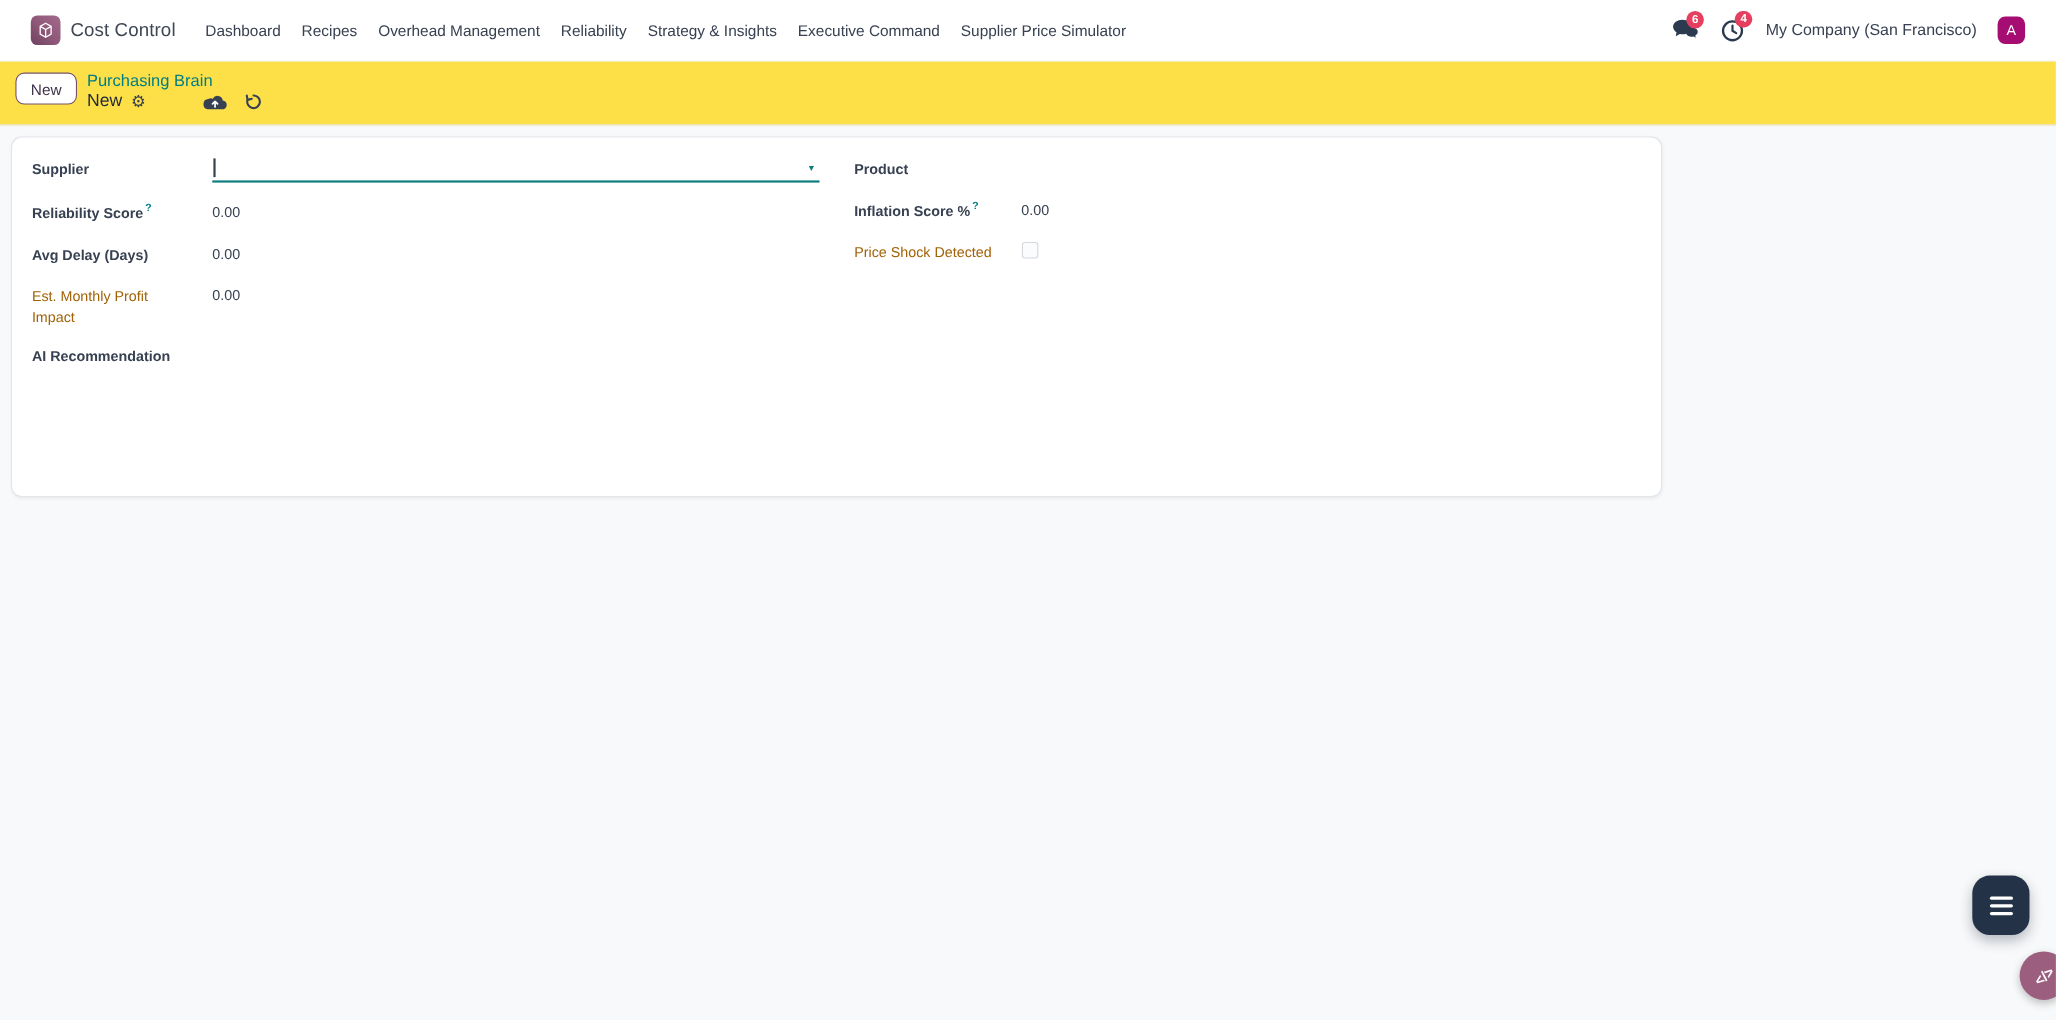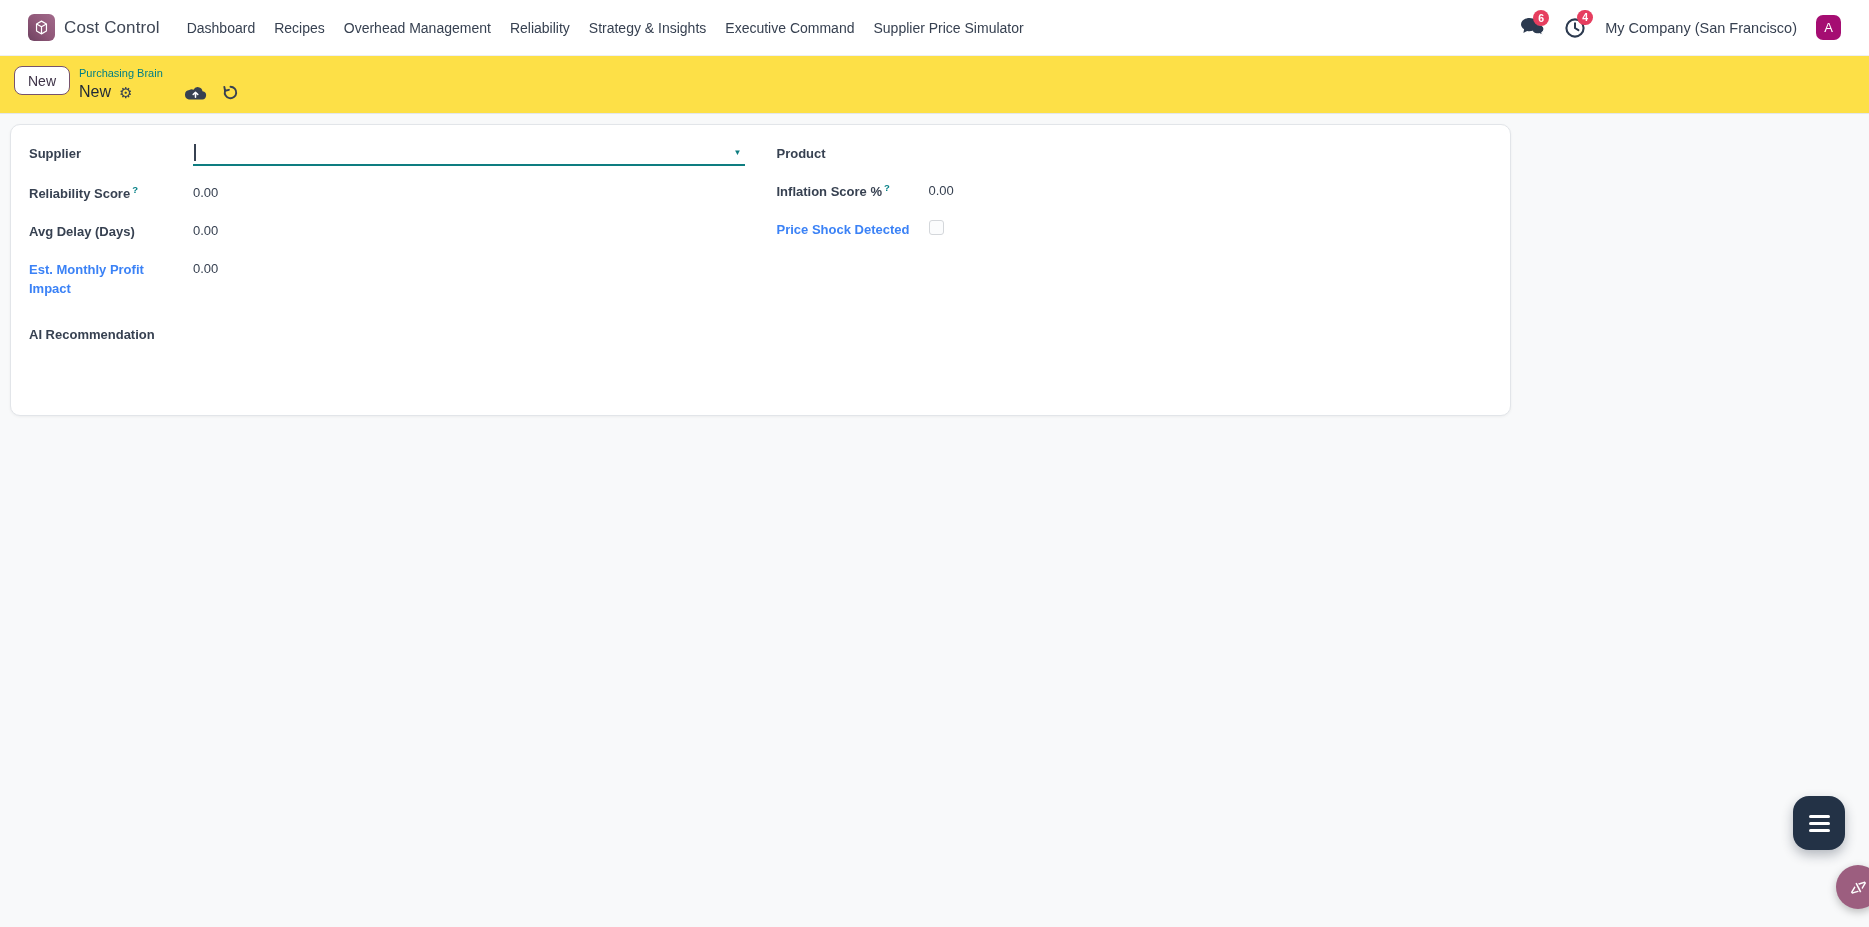--- a/index.html
+++ b/index.html
@@ -36,40 +36,40 @@
   .control-panel{
     height:58px;background:#fde047;border-bottom:1px solid #e4e7ea;
     display:flex;align-items:flex-start;padding:10px 14px;box-sizing:border-box;gap:9px;
   }
   .btn-new{
     height:29px;padding:0 13px;background:#fff;border:1px solid #77536d;border-radius:8px;
     color:#3e3348;font-size:14px;font-weight:500;cursor:pointer;
     font-family:"Liberation Sans",sans-serif;
   }
   .breadcrumbs{display:flex;flex-direction:column;}
-  .bc-link{font-size:11px;color:#017e84;line-height:15px;cursor:pointer;}
+  .bc-link{font-size:15px;color:#017e84;line-height:15px;cursor:pointer;}
   .bc-row{display:flex;align-items:center;height:22px;}
   .bc-current{font-size:16px;color:#1f2937;line-height:18px;}
   .gear{font-size:15px;color:#374151;margin-left:8px;cursor:pointer;line-height:1;}
   .save-indicator{display:flex;align-items:center;gap:15px;margin-left:52px;}
   .save-indicator > span{cursor:pointer;display:flex;align-items:center;}
   
   .content{position:relative;height:823px;padding:10px;box-sizing:border-box;}
   .sheet{
-    width:1501px;height:292px;background:#fff;border:1px solid #e2e5e9;border-radius:10px;
+    width:1501px;height:328px;background:#fff;border:1px solid #e2e5e9;border-radius:10px;
     box-shadow:0 1px 3px rgba(0,0,0,.05);padding:18px;box-sizing:border-box;
     display:grid;grid-template-columns:1fr 1fr;column-gap:32px;align-content:start;
   }
   .frow{display:flex;margin-bottom:17px;min-height:20px;}
   .flabel{
     width:164px;flex-shrink:0;font-size:13px;font-weight:bold;color:#374151;
     line-height:1.45;padding-top:2px;
   }
   .col-right .flabel{width:152px;}
-  .flabel.muted{font-weight:bold;color:#3b82f6;}
+  .flabel.muted{font-weight:normal;color:#a16207;}
   .fvalue{font-size:13px;color:#374151;padding-top:2px;}
   .help-sup{color:#017e84;font-size:9.5px;vertical-align:top;position:relative;top:-2px;margin-left:2px;}
   .m2o-field{
     flex:1;max-width:553px;border-bottom:2px solid #0e7d80;position:relative;height:21px;cursor:text;
   }
   .text-cursor{
     position:absolute;left:1px;top:1px;width:1.5px;height:17px;background:#374151;
     animation:blink 1.1s step-end infinite;
   }
   @keyframes blink{50%{opacity:0;}}
@@ -175,21 +175,21 @@
         </div>
       </div>
       <div class="frow">
         <span class="flabel"><span>Reliability Score</span><sup class="help-sup">?</sup></span>
         <span class="fvalue">0.00</span>
       </div>
       <div class="frow">
         <span class="flabel">Avg Delay (Days)</span>
         <span class="fvalue">0.00</span>
       </div>
-      <div class="frow" style="margin-bottom:26px;">
+      <div class="frow" style="margin-bottom:15px;">
         <span class="flabel muted" style="width:164px;max-width:125px;margin-right:39px;">Est. Monthly Profit Impact</span>
         <span class="fvalue">0.00</span>
       </div>
       <div class="frow">
         <span class="flabel">AI Recommendation</span>
         <span class="fvalue"></span>
       </div>
     </div>
 
     <div class="col-right">

